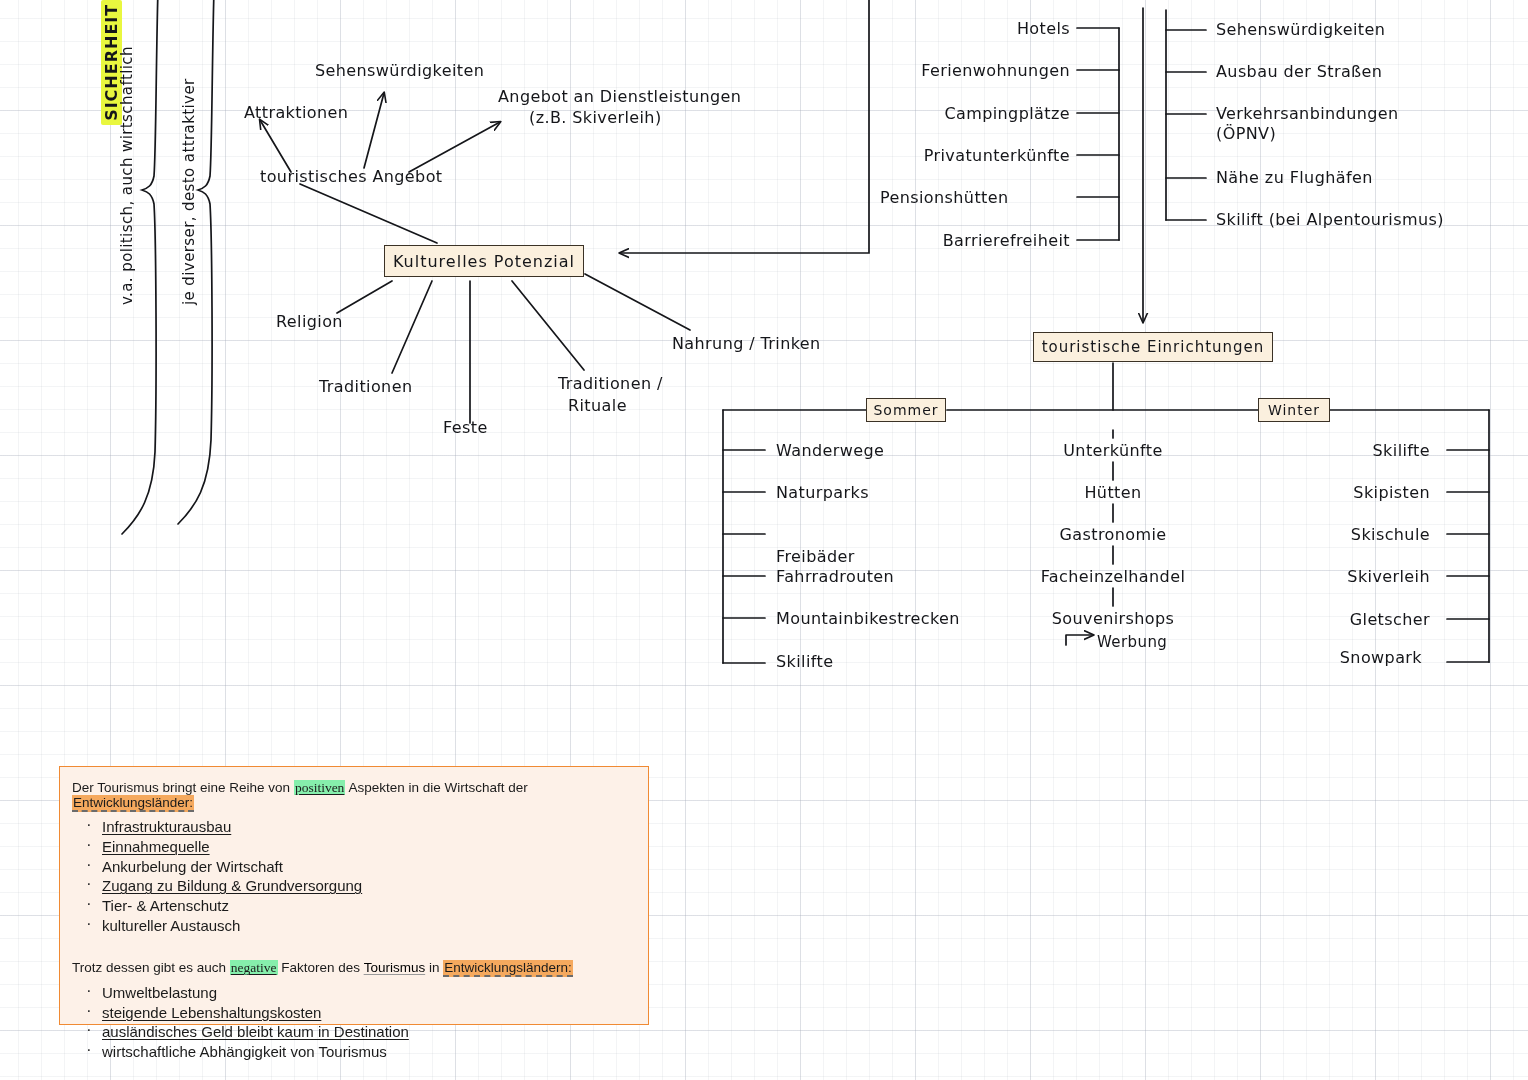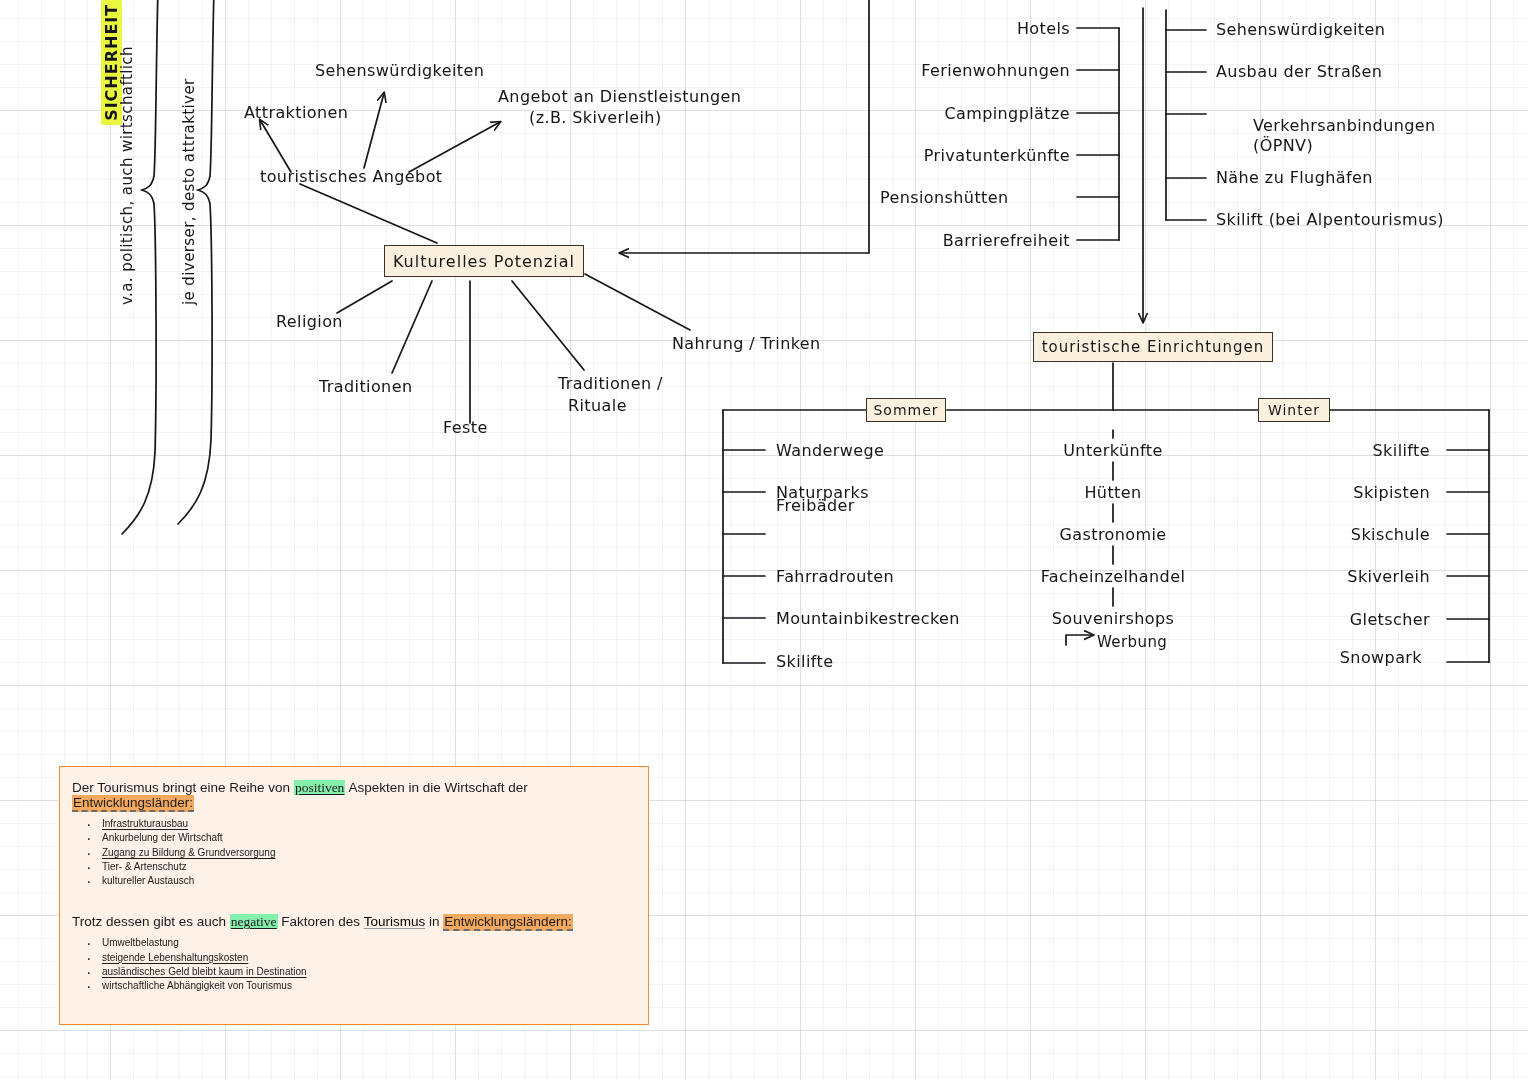--- a/index.html
+++ b/index.html
@@ -78,21 +78,21 @@
     box-sizing:border-box;
     padding:14px 16px 10px 12px;
     font-family:"Liberation Sans", sans-serif;
     font-size:13.5px;
     color:#1b1b1b;
     line-height:1.08;
   }
   #summary-box p{margin:0;}
   #summary-box ul{margin:9px 0 0 0;padding:0;list-style:none;}
   #summary-box li{
-    position:relative;padding-left:30px;margin-bottom:3.5px;font-size:10px;
+    position:relative;padding-left:30px;margin-bottom:3.5px;font-size:15px;
   }
   #summary-box li:before{
     content:"·";position:absolute;left:14px;top:-3px;font-size:17px;color:#333;
   }
   .u{ text-decoration:underline; text-underline-offset:2px; text-decoration-thickness:1px;}
   .mark-orange{ background:#86efac; padding:0 1px;font-family:Liberation Serif, serif;}
   .mark-orange-strong{ background:#f5a95e; padding:0 1px;}
   .dashed-u{
     border-bottom:2px dashed #6b6b6b;
   }
@@ -208,35 +208,35 @@
   <div class="hw" style="left:880px;top:61px;width:190px;text-align:right;">Ferienwohnungen</div>
   <div class="hw" style="left:880px;top:104px;width:190px;text-align:right;">Campingplätze</div>
   <div class="hw" style="left:880px;top:146px;width:190px;text-align:right;">Privatunterkünfte</div>
   <div class="hw" style="left:880px;top:188px;width:190px;text-align:left;">Pensionshütten</div>
   <div class="hw" style="left:880px;top:231px;width:190px;text-align:right;">Barrierefreiheit</div>
 </div>
 
 <div id="infrastructure-list">
   <div class="hw" style="left:1216px;top:20px;">Sehenswürdigkeiten</div>
   <div class="hw" style="left:1216px;top:62px;">Ausbau der Straßen</div>
-  <div class="hw" style="left: 1216px; top: 116px; white-space: pre-line; margin-left: 37px;">Verkehrsanbindungen
+  <div class="hw" style="left: 1216px; top: 104px; white-space: pre-line;">Verkehrsanbindungen
 (ÖPNV)</div>
   <div class="hw" style="left:1216px;top:168px;">Nähe zu Flughäfen</div>
   <div class="hw" style="left:1216px;top:210px;">Skilift (bei Alpentourismus)</div>
 </div>
 
 <div class="node-box" id="node-einrichtungen">touristische Einrichtungen</div>
 
 <div class="node-box" id="node-sommer">Sommer</div>
 <div class="node-box" id="node-winter">Winter</div>
 
 <div id="sommer-list">
   <div class="hw" style="left:776px;top:441px;">Wanderwege</div>
   <div class="hw" style="left:776px;top:483px;">Naturparks</div>
-  <div class="hw" style="left:776px;top:496px;">Freibäder</div>
+  <div class="hw" style="left:776px;top:547px;">Freibäder</div>
   <div class="hw" style="left:776px;top:567px;">Fahrradrouten</div>
   <div class="hw" style="left:776px;top:609px;">Mountainbikestrecken</div>
   <div class="hw" style="left:776px;top:652px;">Skilifte</div>
 </div>
 
 <div id="middle-list">
   <div class="hw" style="left:1013px;top:441px;width:200px;text-align:center;">Unterkünfte</div>
   <div class="hw" style="left:1013px;top:483px;width:200px;text-align:center;">Hütten</div>
   <div class="hw" style="left:1013px;top:525px;width:200px;text-align:center;">Gastronomie</div>
   <div class="hw" style="left:1013px;top:567px;width:200px;text-align:center;">Facheinzelhandel</div>
@@ -252,20 +252,21 @@
   <div class="hw" style="left:1280px;top:610px;width:150px;text-align:right;">Gletscher</div>
   <div class="hw" style="left:1280px;top:648px;width:142px;text-align:right;">Snowpark</div>
 </div>
 
 <div id="summary-box">
   <p>
     <span>Der Tourismus bringt eine Reihe von </span><span class="mark-orange u">positiven</span><span> Aspekten in die Wirtschaft der </span><span class="mark-orange-strong dashed-u">Entwicklungsländer:</span>
   </p>
   <ul>
     <li><span class="u">Infrastrukturausbau</span></li>
+    <li><span class="u">Einnahmequelle</span></li>
     <li><span>Ankurbelung der Wirtschaft</span></li>
     <li><span class="u">Zugang zu Bildung &amp; Grundversorgung</span></li>
     <li><span>Tier- &amp; Artenschutz</span></li>
     <li><span>kultureller Austausch</span></li>
   </ul>
 
   <div id="summary-gap"></div>
 
   <p>
     <span>Trotz dessen gibt es auch </span><span class="mark-orange u">negative</span><span> Faktoren des </span><span class="grey-txt grey-u">Tourismus</span><span> in </span><span class="mark-orange-strong dashed-u">Entwicklungsländern:</span>

